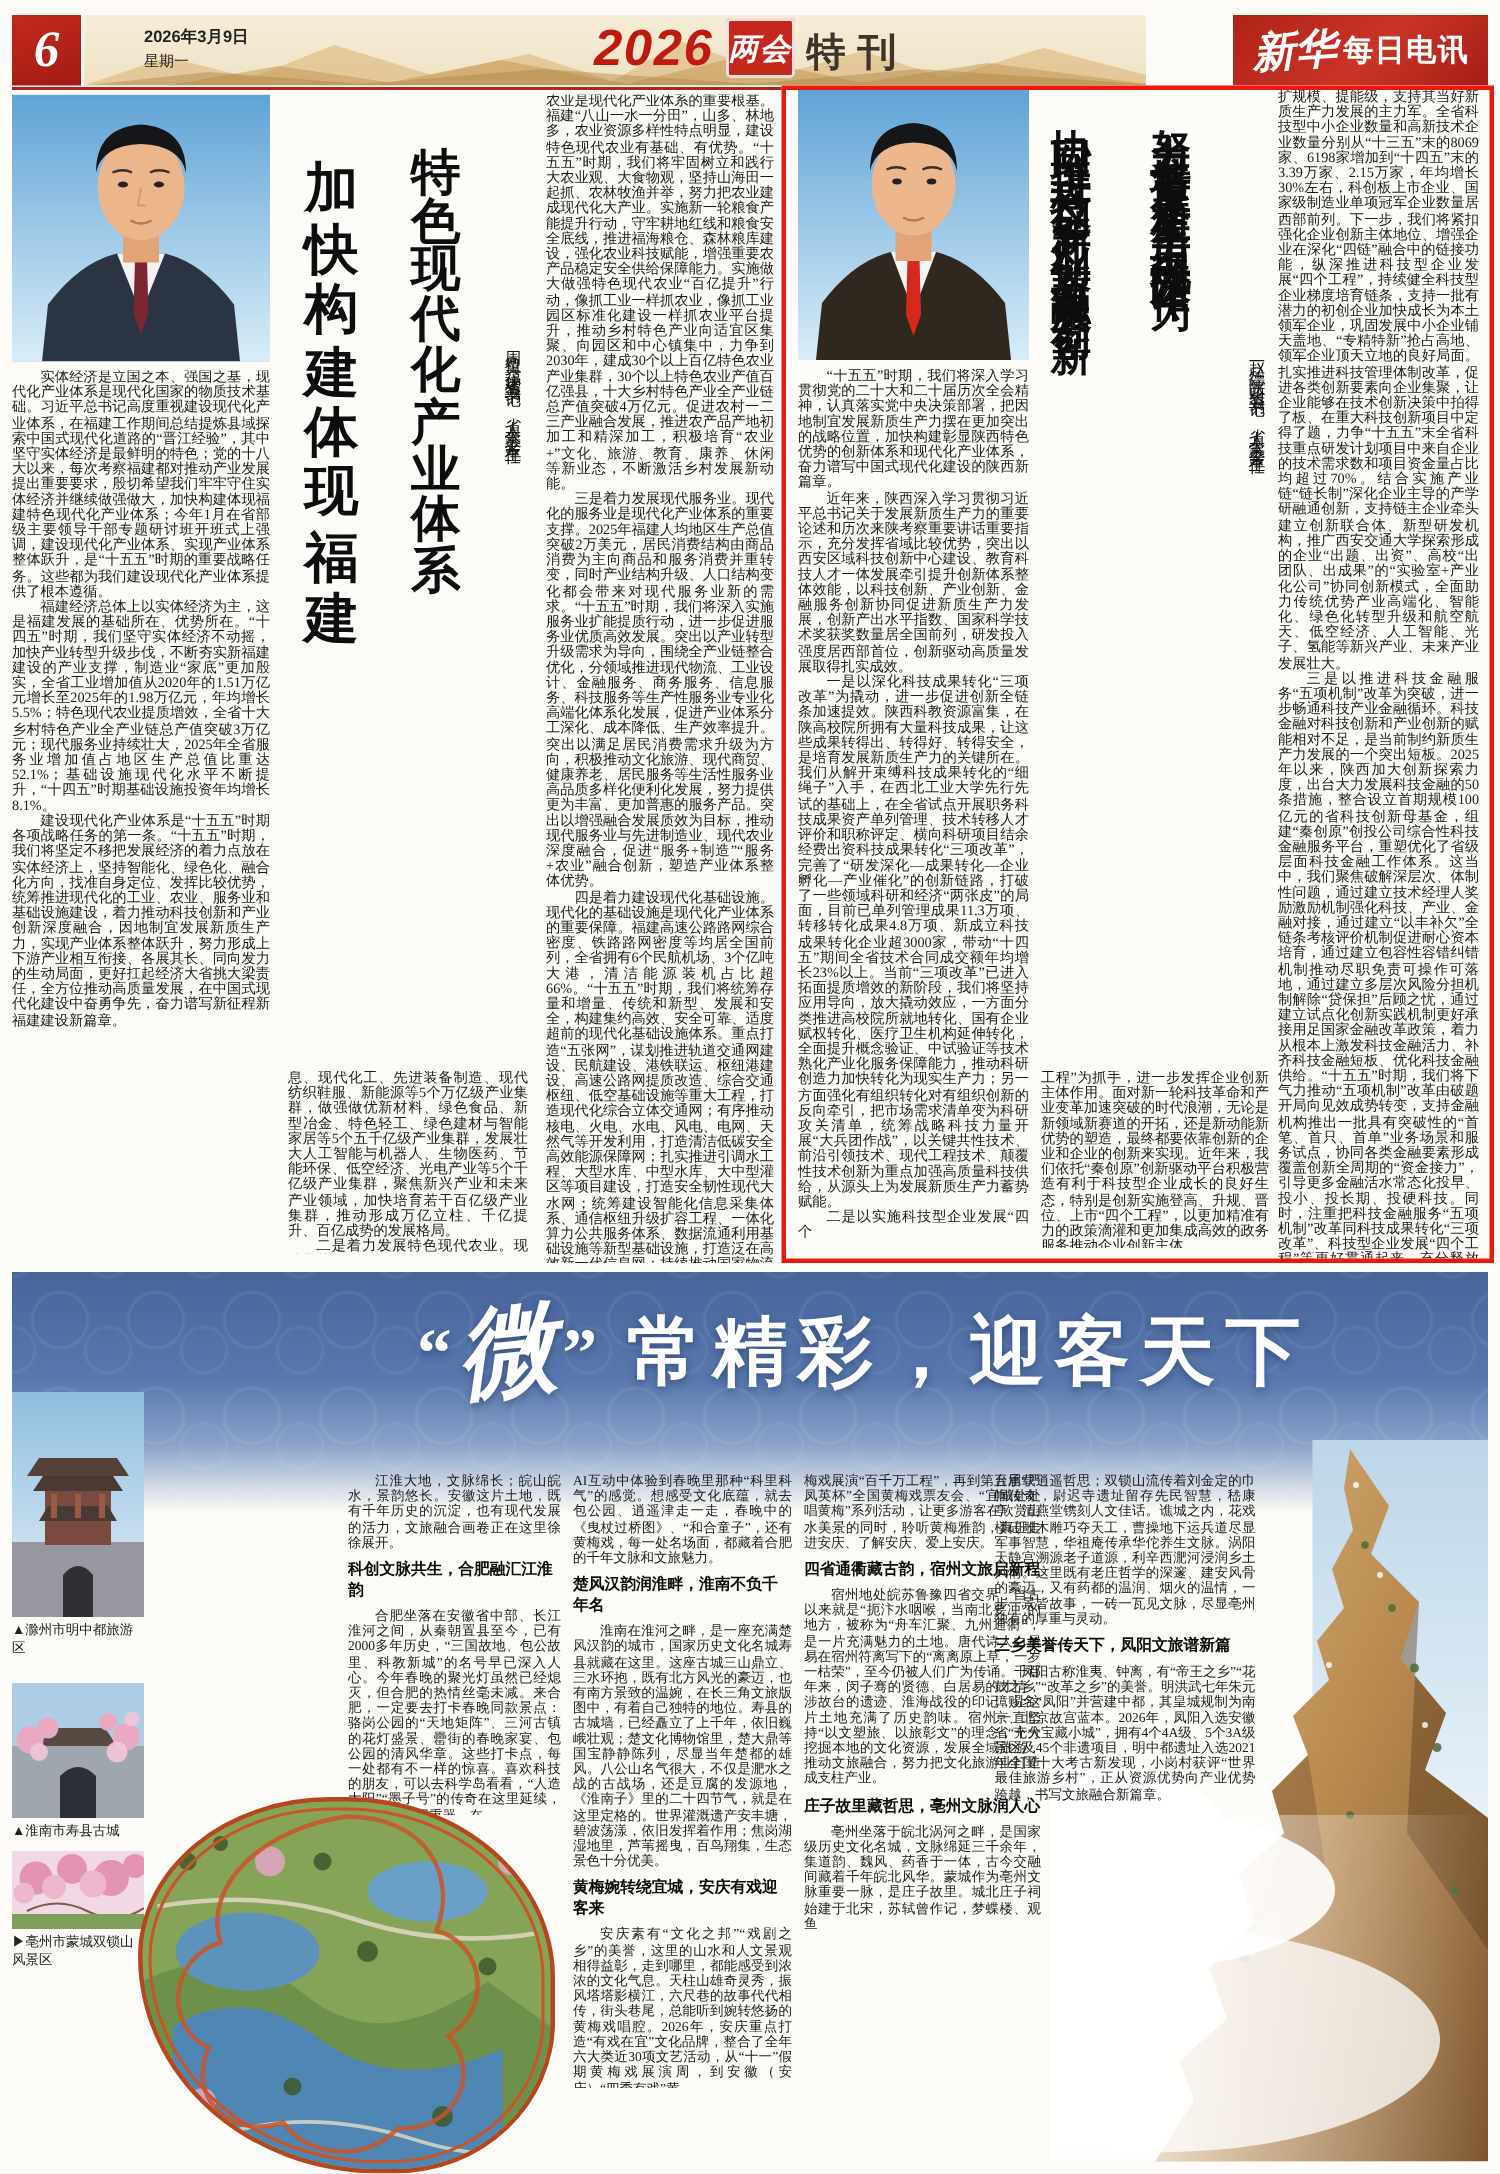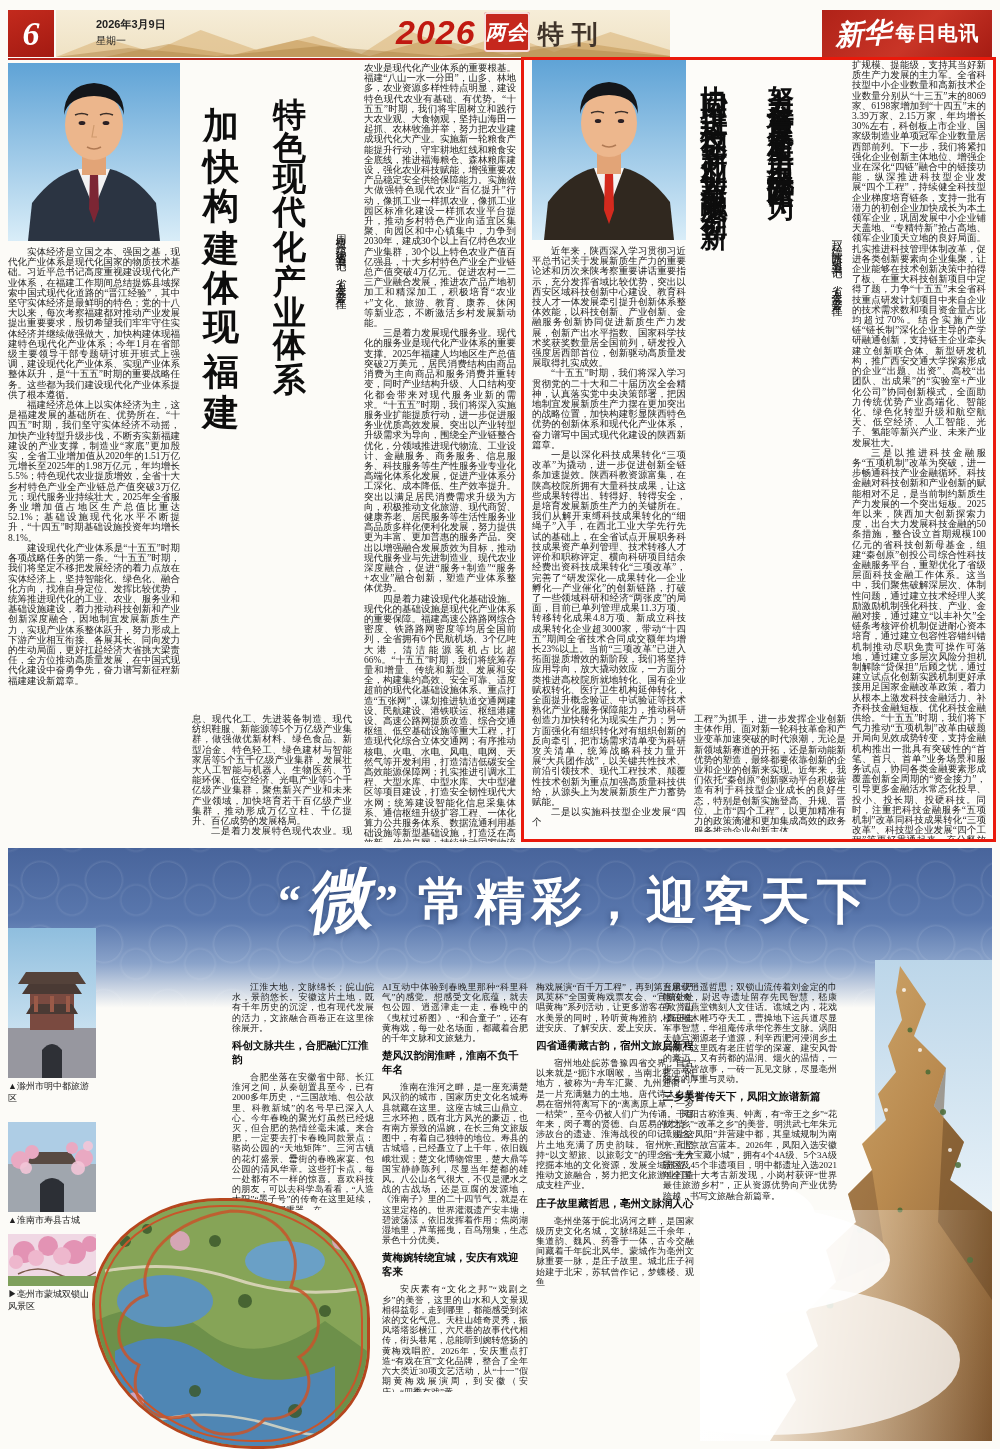--- a/index.html
+++ b/index.html
@@ -4,21 +4,21 @@
 <style>
   html,body{margin:0;padding:0;background:#e9e7e2;}
   .page{position:relative;width:1000px;height:1449px;background:#fcfbf7;overflow:hidden;
         font-family:"Liberation Serif","DejaVu Serif",serif;color:#1a1a1a;}
   .abs{position:absolute;}
 
   
   .pagenum{left:8px;top:10px;width:46px;height:47px;background:linear-gradient(160deg,#c32a1d,#a31a12);
            color:#fff;display:flex;align-items:center;justify-content:center;
            font:italic 700 34px "Liberation Serif",serif;}
-  .band{left:56px;top:10px;width:614px;height:47px;background:linear-gradient(180deg,#f6edd8,#efe2c4);overflow:hidden;}
+  .band{left:56px;top:10px;width:708px;height:47px;background:linear-gradient(180deg,#f6edd8,#efe2c4);overflow:hidden;}
   .band svg{position:absolute;left:0;top:0;width:100%;height:100%;}
   .datebox{position:absolute;left:40px;top:7px;color:#222;font-family:"Liberation Sans",sans-serif;}
   .datebox .d1{font-size:11px;font-weight:700;}
   .datebox .d2{font-size:10px;margin-top:2px;}
   .ctitle{position:absolute;left:340px;top:2px;display:flex;align-items:flex-end;gap:8px;}
   .ctitle .yr{font:italic 900 34px "Liberation Sans",sans-serif;color:#c01910;letter-spacing:1px;}
   .ctitle .seal{width:46px;height:40px;background:#c5271d;color:#fff;display:flex;align-items:center;justify-content:center;
                 font:italic 700 20px "Liberation Serif",serif;box-shadow:inset 0 0 0 2px rgba(255,255,255,.85);
                 border-radius:3px;letter-spacing:1px;}
   .ctitle .tk{font:900 26px "Liberation Sans",sans-serif;color:#40342a;letter-spacing:8px;}
@@ -196,22 +196,22 @@
           <ellipse cx="77" cy="63" rx="28" ry="34" fill="#edb78d"></ellipse>
           <path d="M48,54 Q48,24 77,22 Q106,24 106,54 Q102,36 77,35 Q52,36 48,54 Z" fill="#14161a"></path>
           <ellipse cx="66" cy="61" rx="3.2" ry="2" fill="#2a2024"></ellipse>
             <ellipse cx="89" cy="61" rx="3.2" ry="2" fill="#2a2024"></ellipse>
           <path d="M59,53 Q66,50 72,53" stroke="#3a2e28" stroke-width="1.5" fill="none"></path>
           <path d="M83,53 Q89,50 96,53" stroke="#3a2e28" stroke-width="1.5" fill="none"></path>
           <path d="M70,85 Q77,89 84,85" stroke="#b07a54" stroke-width="1.6" fill="none"></path>
         </svg>
       </div>
       <div class="body-txt">
+          <div class="blk-p">“十五五”时期，我们将深入学习贯彻党的二十大和二十届历次全会精神，认真落实党中央决策部署，把因地制宜发展新质生产力摆在更加突出的战略位置，加快构建彰显陕西特色优势的创新体系和现代化产业体系，奋力谱写中国式现代化建设的陕西新篇章。</div>
           <div class="blk-p">近年来，陕西深入学习贯彻习近平总书记关于发展新质生产力的重要论述和历次来陕考察重要讲话重要指示，充分发挥省域比较优势，突出以西安区域科技创新中心建设、教育科技人才一体发展牵引提升创新体系整体效能，以科技创新、产业创新、金融服务创新协同促进新质生产力发展，创新产出水平指数、国家科学技术奖获奖数量居全国前列，研发投入强度居西部首位，创新驱动高质量发展取得扎实成效。</div>
-          <div class="blk-p">“十五五”时期，我们将深入学习贯彻党的二十大和二十届历次全会精神，认真落实党中央决策部署，把因地制宜发展新质生产力摆在更加突出的战略位置，加快构建彰显陕西特色优势的创新体系和现代化产业体系，奋力谱写中国式现代化建设的陕西新篇章。</div>
           <div class="blk-p">一是以深化科技成果转化“三项改革”为撬动，进一步促进创新全链条加速提效。陕西科教资源富集，在陕高校院所拥有大量科技成果，让这些成果转得出、转得好、转得安全，是培育发展新质生产力的关键所在。我们从解开束缚科技成果转化的“细绳子”入手，在西北工业大学先行先试的基础上，在全省试点开展职务科技成果资产单列管理、技术转移人才评价和职称评定、横向科研项目结余经费出资科技成果转化“三项改革”，完善了“研发深化—成果转化—企业孵化—产业催化”的创新链路，打破了一些领域科研和经济“两张皮”的局面，目前已单列管理成果11.3万项、转移转化成果4.8万项、新成立科技成果转化企业超3000家，带动“十四五”期间全省技术合同成交额年均增长23%以上。当前“三项改革”已进入拓面提质增效的新阶段，我们将坚持应用导向，放大撬动效应，一方面分类推进高校院所就地转化、国有企业赋权转化、医疗卫生机构延伸转化，全面提升概念验证、中试验证等技术熟化产业化服务保障能力，推动科研创造力加快转化为现实生产力；另一方面强化有组织转化对有组织创新的反向牵引，把市场需求清单变为科研攻关清单，统筹战略科技力量开展“大兵团作战”，以关键共性技术、前沿引领技术、现代工程技术、颠覆性技术创新为重点加强高质量科技供给，从源头上为发展新质生产力蓄势赋能。</div>
           <div class="blk-p">二是以实施科技型企业发展“四个</div>
         </div>
     </div>
     <div class="col s2">
       <div class="headline">
         <div class="hl-line hl-sub">协同推进科技创新产业创新金融服务创新</div>
         <div class="hl-line hl-main">努力在培育发展新质生产力上展现陕西作为</div>
         <div class="hl-byline">赵一德（陕西省委书记、省人大常委会主任）</div>
       </div>

